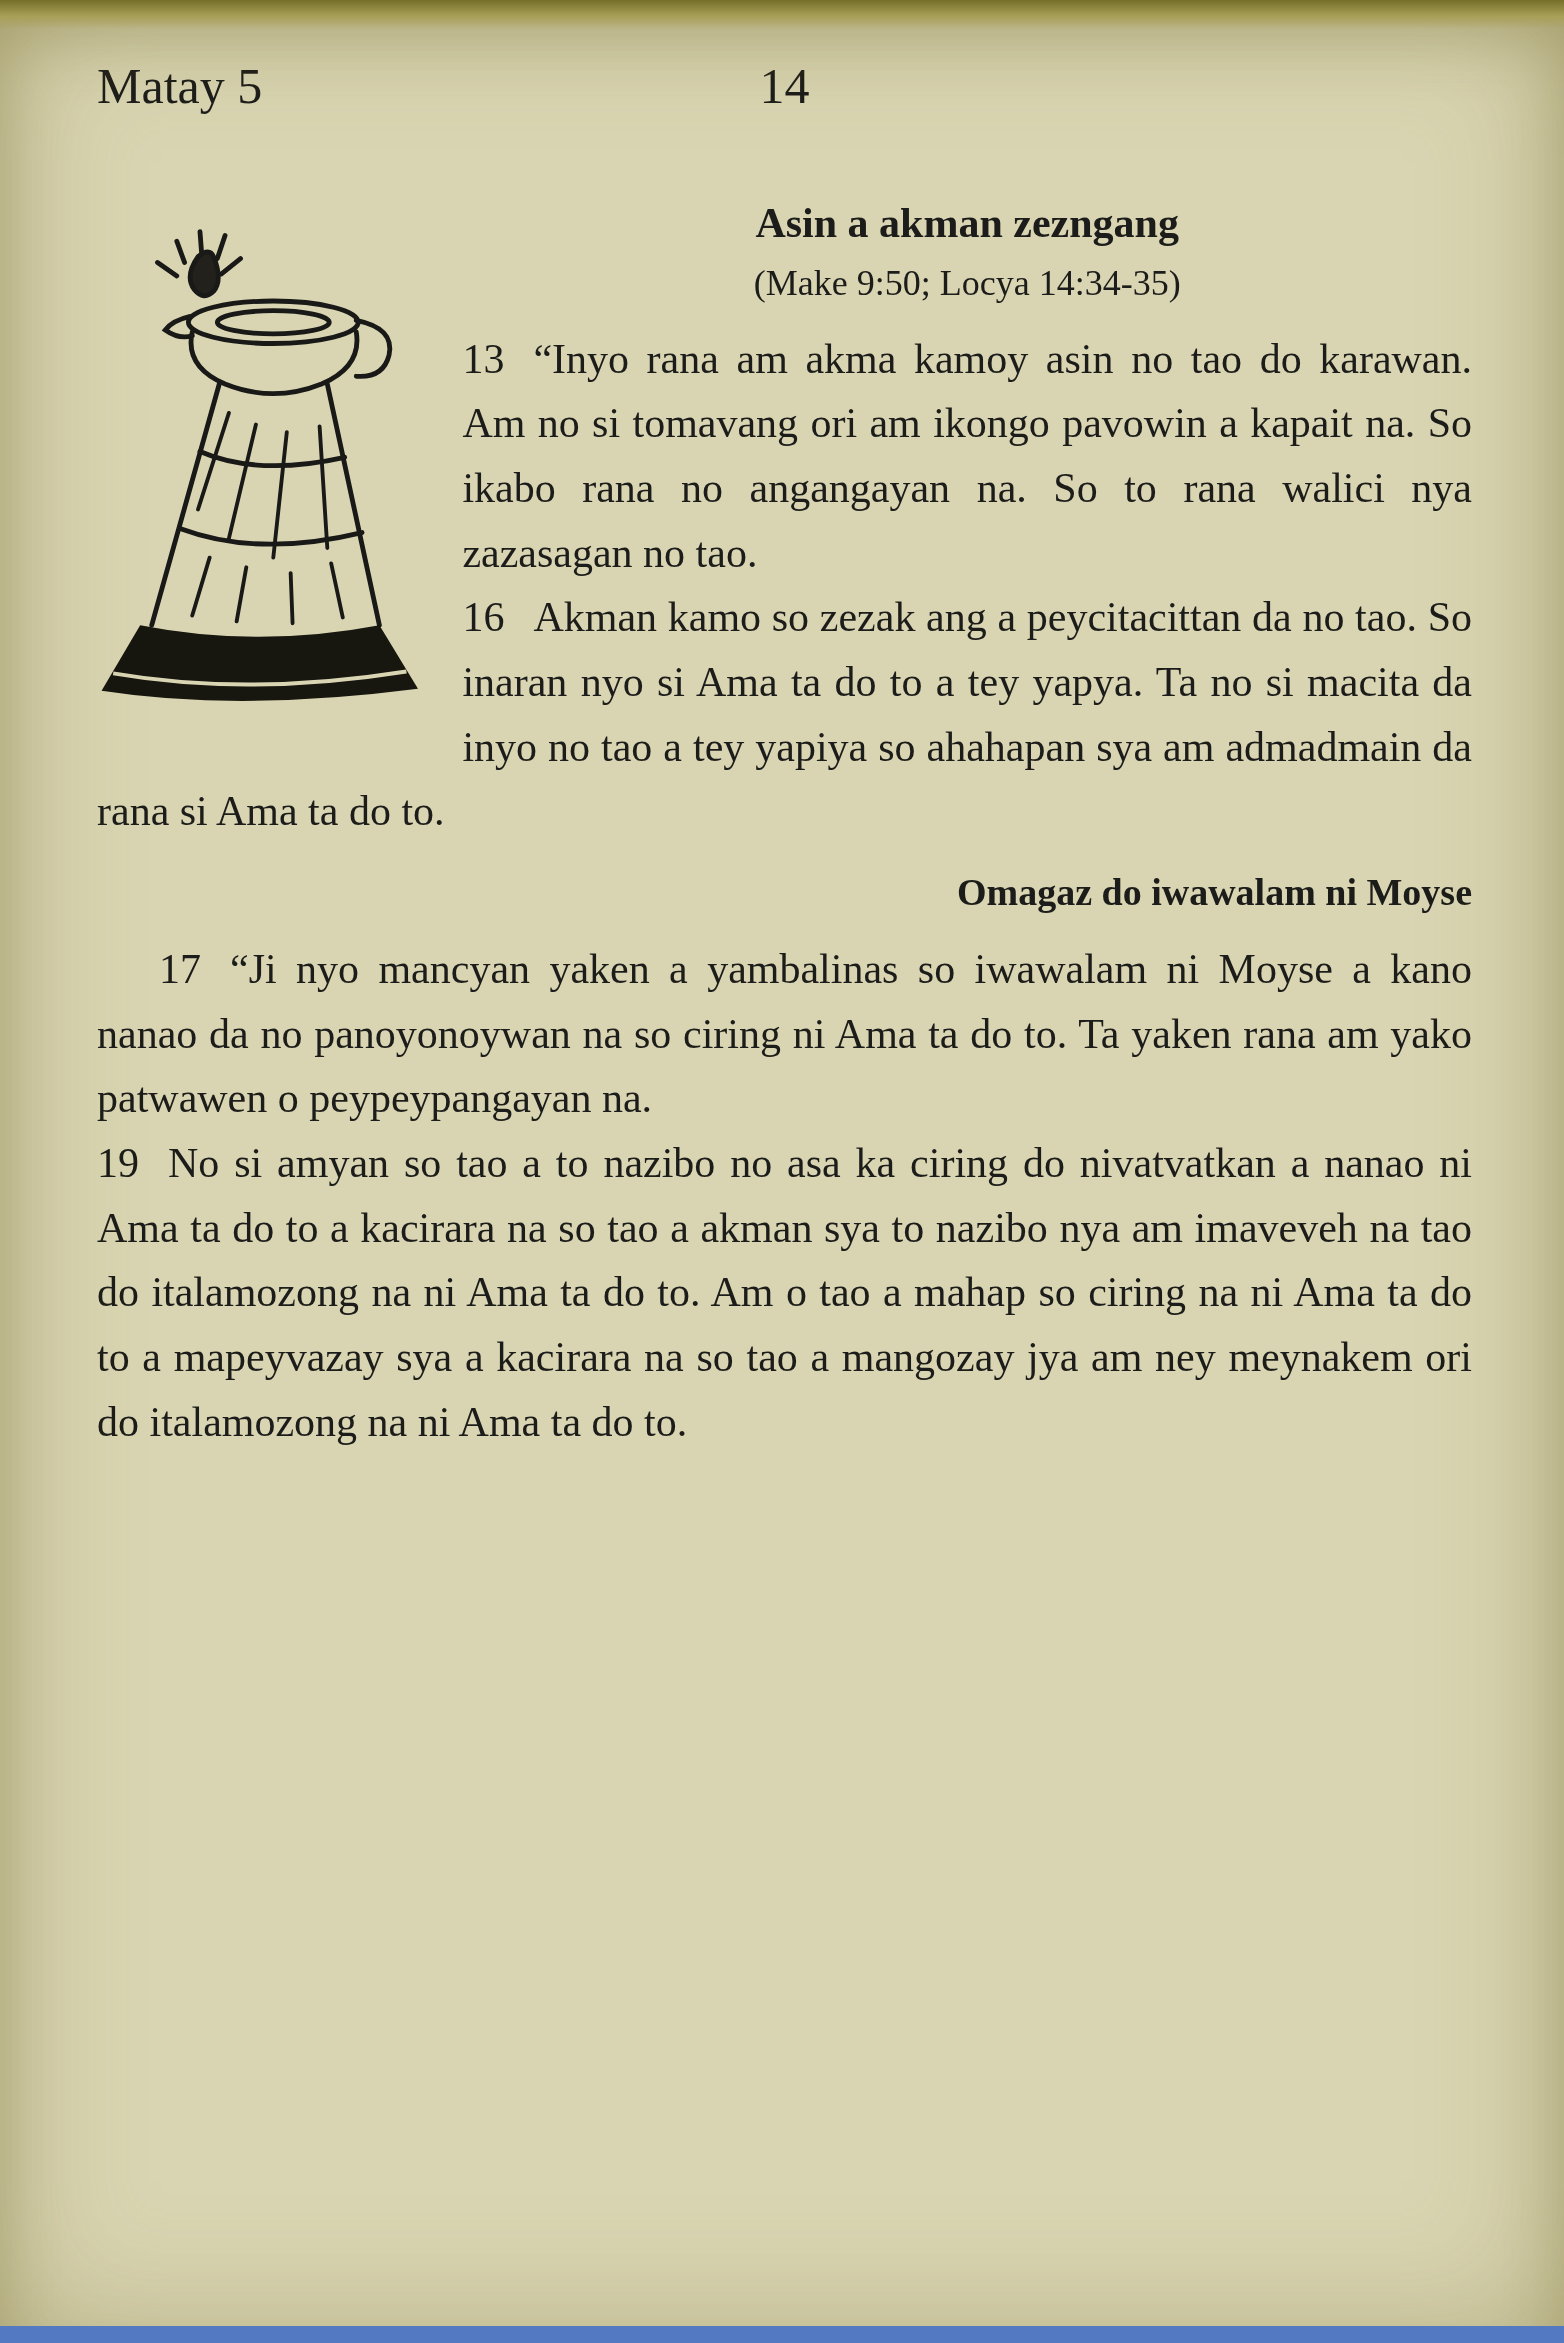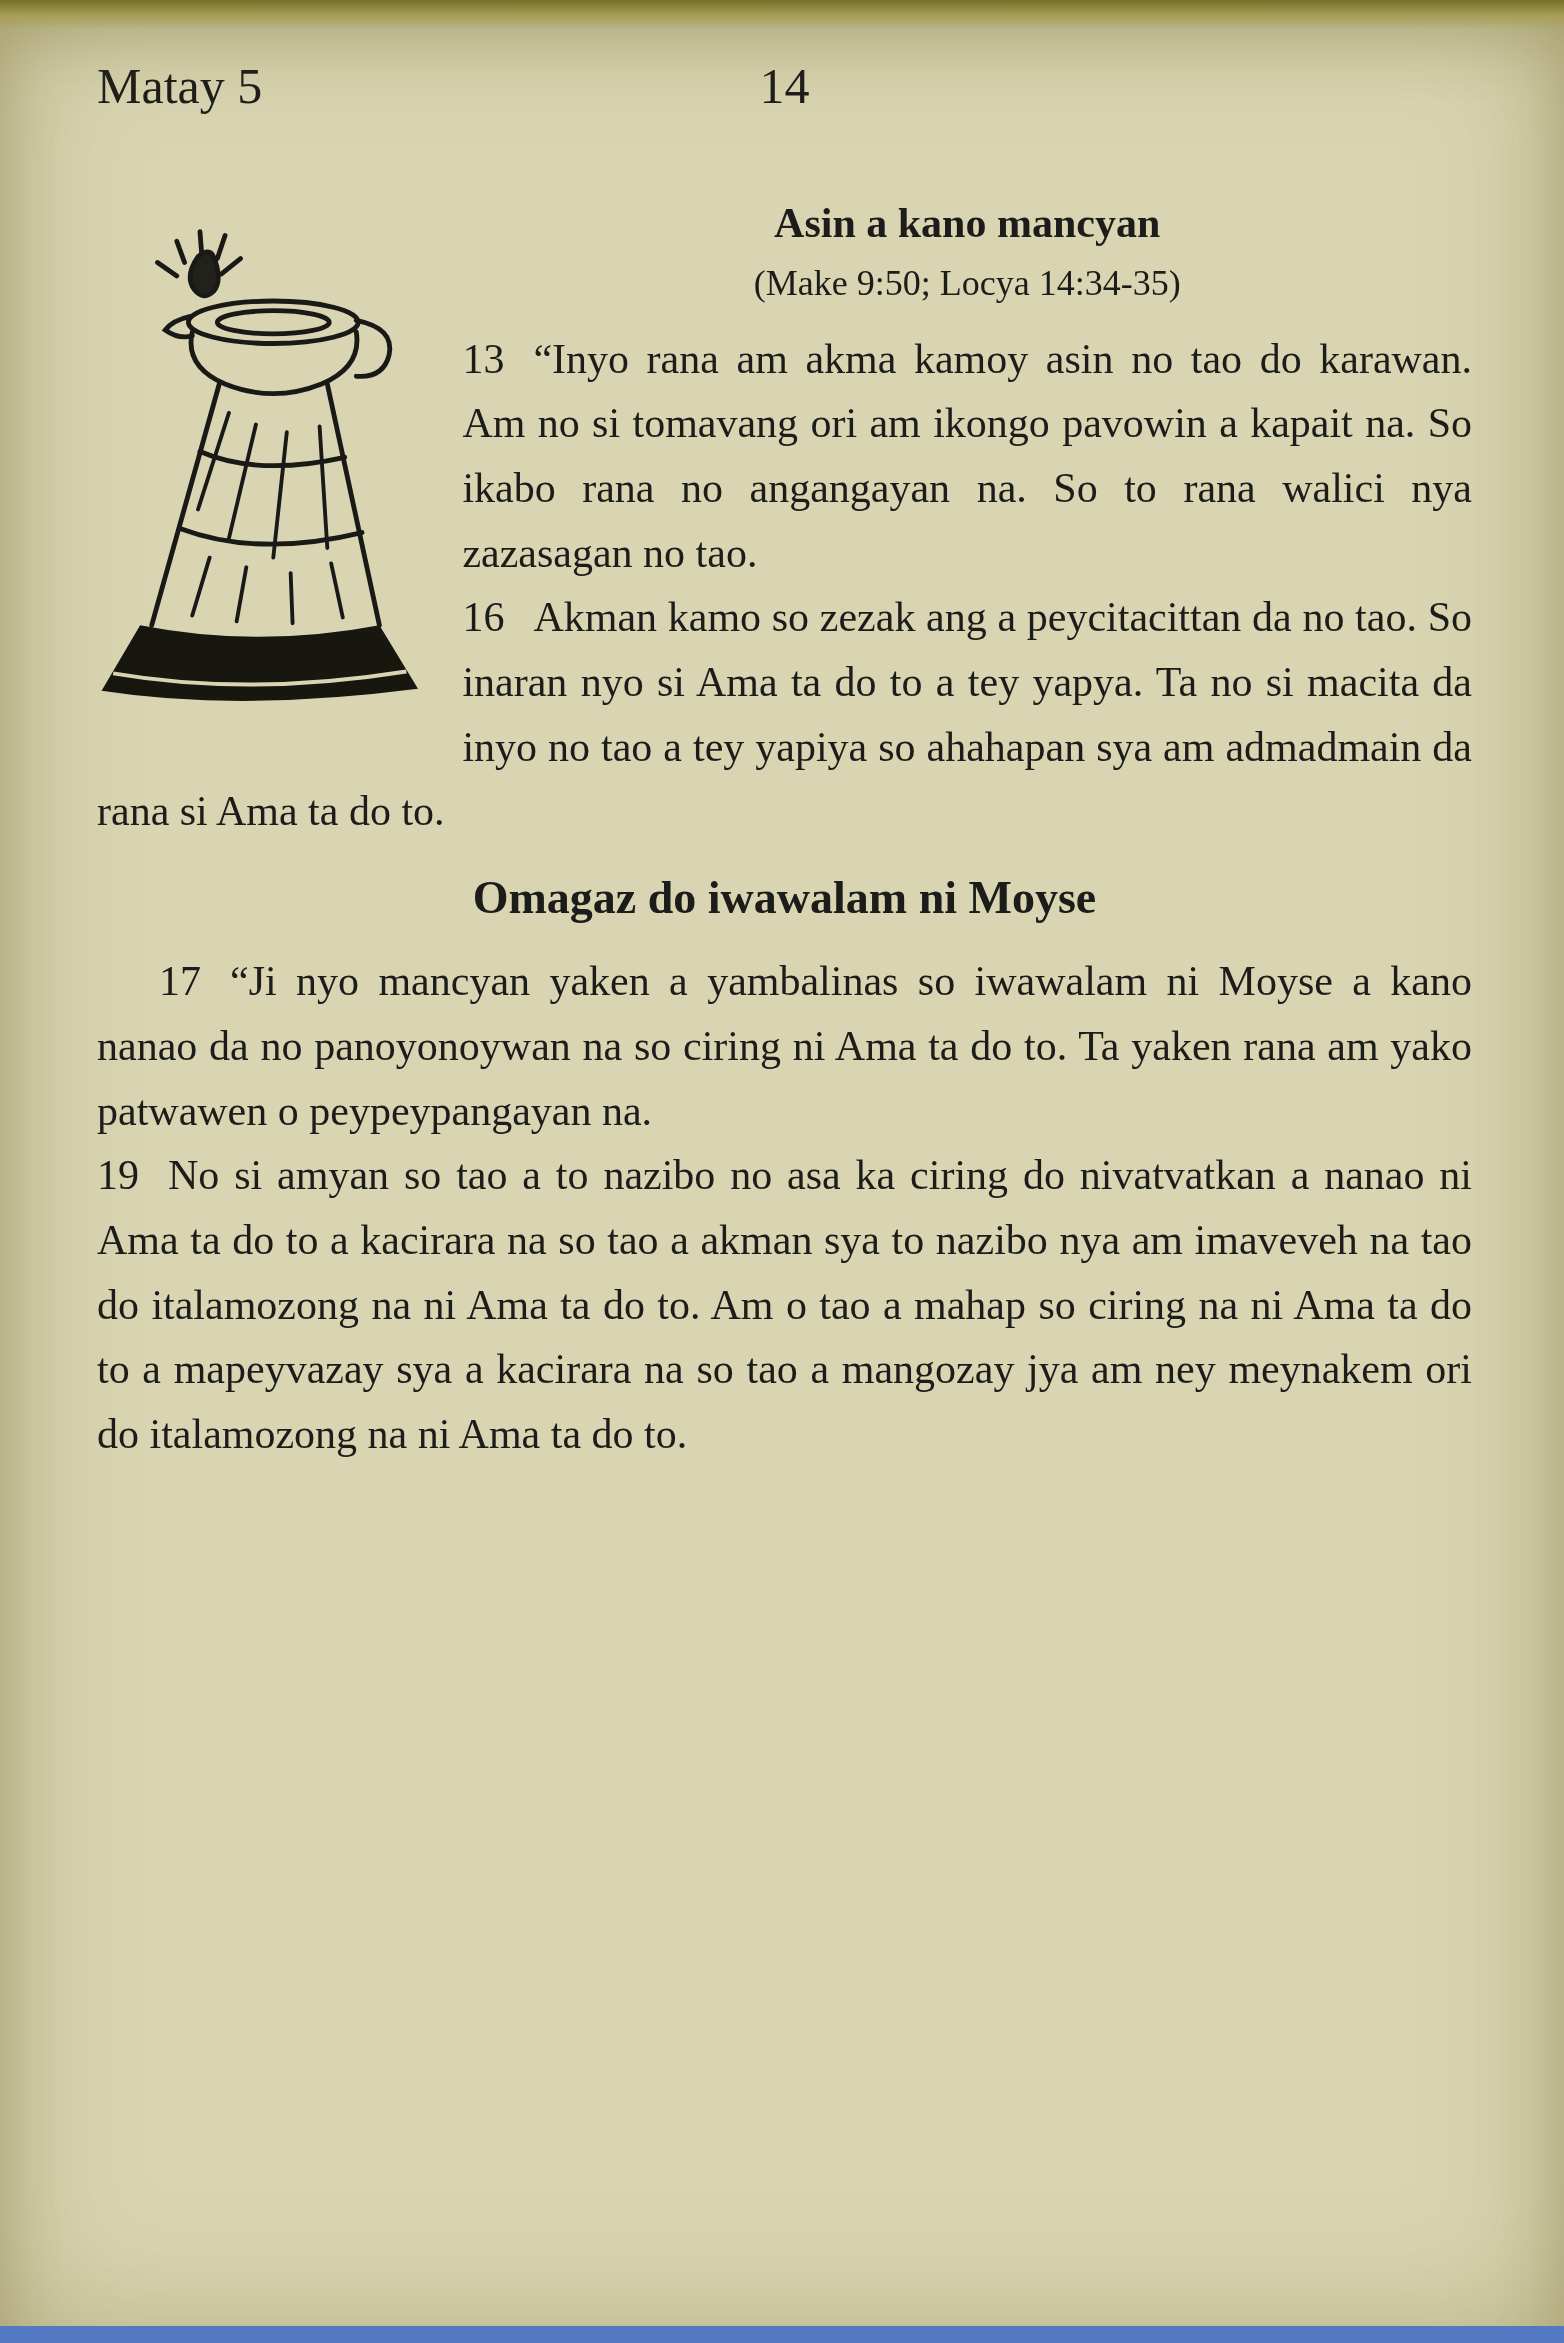--- a/index.html
+++ b/index.html
@@ -61,22 +61,22 @@
     font-size: 42px;
     margin: 0;
   }
   .scripture-ref {
     text-align: center;
     font-size: 36px;
     margin: 0 0 15.4px 0;
   }
   .section-heading-2 {
     font-weight: bold;
-    text-align: center;
-    font-size: 46px;
+    text-align: right;
+    font-size: 38px;
     margin: 19.3px 0 15.4px 0;
   }
   .verse { margin: 0; }
   .verse.indent { text-indent: 62px; }
   .vnum { font-weight: normal; margin-right: 29px; }
 </style>
 </head>
 <body>
 
 <div class="top-band"></div>
@@ -113,21 +113,21 @@
           <path d="M120 240 q60 26 150 6 M100 320 q80 30 188 4"></path>
 
           <path d="M150 200 L118 300 M178 212 L150 330 M210 220 L196 350 M244 214 L252 340 M130 350 L112 410 M168 360 L158 416 M214 366 L216 418 M256 356 L268 412" stroke-width="4"></path>
         </g>
 
         <path d="M58 420 L18 488 Q160 510 346 486 L306 420 Q180 444 58 420 Z" fill="#17160f"></path>
         <path d="M30 470 Q170 494 334 468" stroke="#d9d5b2" stroke-width="4" fill="none"></path>
       </svg>
     </div>
 
-    <h2 class="section-heading">Asin a kano mancyan</h2>
+    <h2 class="section-heading">Asin a akman zezngang</h2>
     <p class="scripture-ref">(Make 9:50; Locya 14:34-35)</p>
 
     <p class="verse"><span class="vnum">13</span><span>“Inyo rana am akma kamoy asin no tao do karawan. Am no si tomavang ori am ikongo pavowin a kapait na. So ikabo rana no angangayan na. So to rana walici nya zazasagan no tao.</span></p>
 
 
 
     <p class="verse"><span class="vnum">16</span><span>Akman kamo so zezak ang a peycitacittan da no tao. So inaran nyo si Ama ta do to a tey yapya. Ta no si macita da inyo no tao a tey yapiya so ahahapan sya am admadmain da rana si Ama ta do to.</span></p>
 
     <h2 class="section-heading-2">Omagaz do iwawalam ni Moyse</h2>
 

